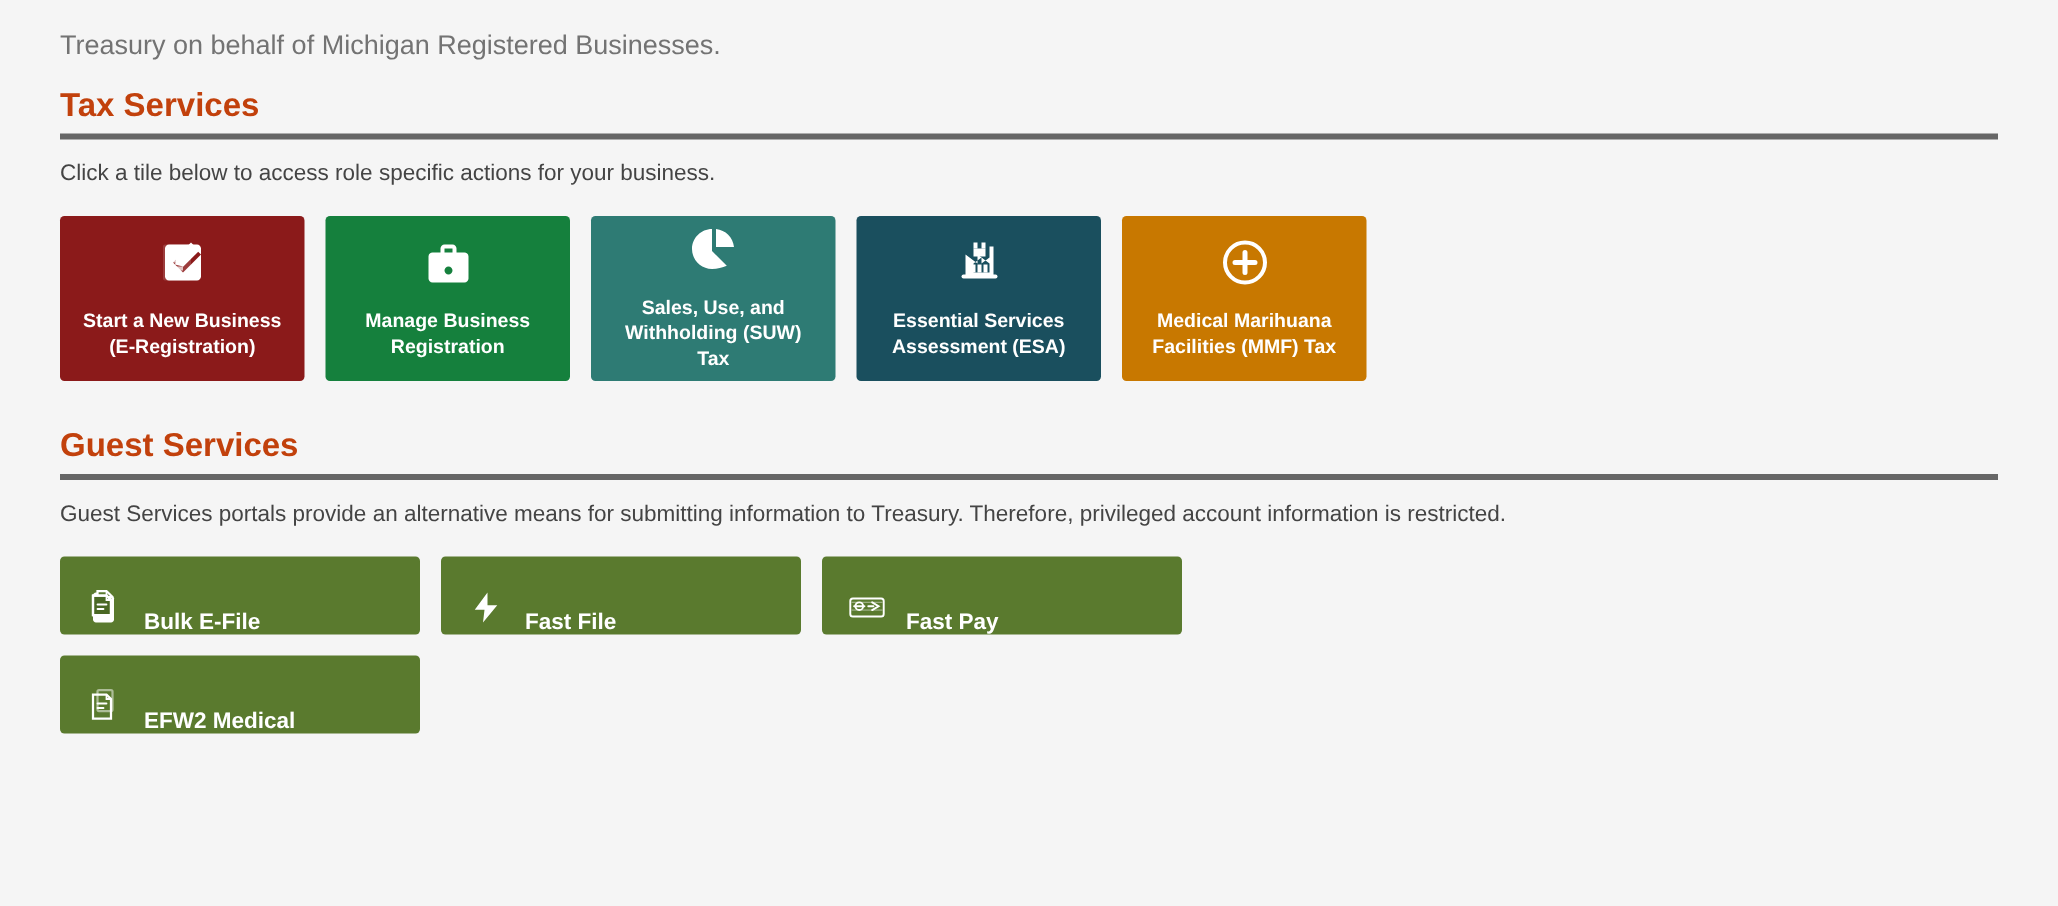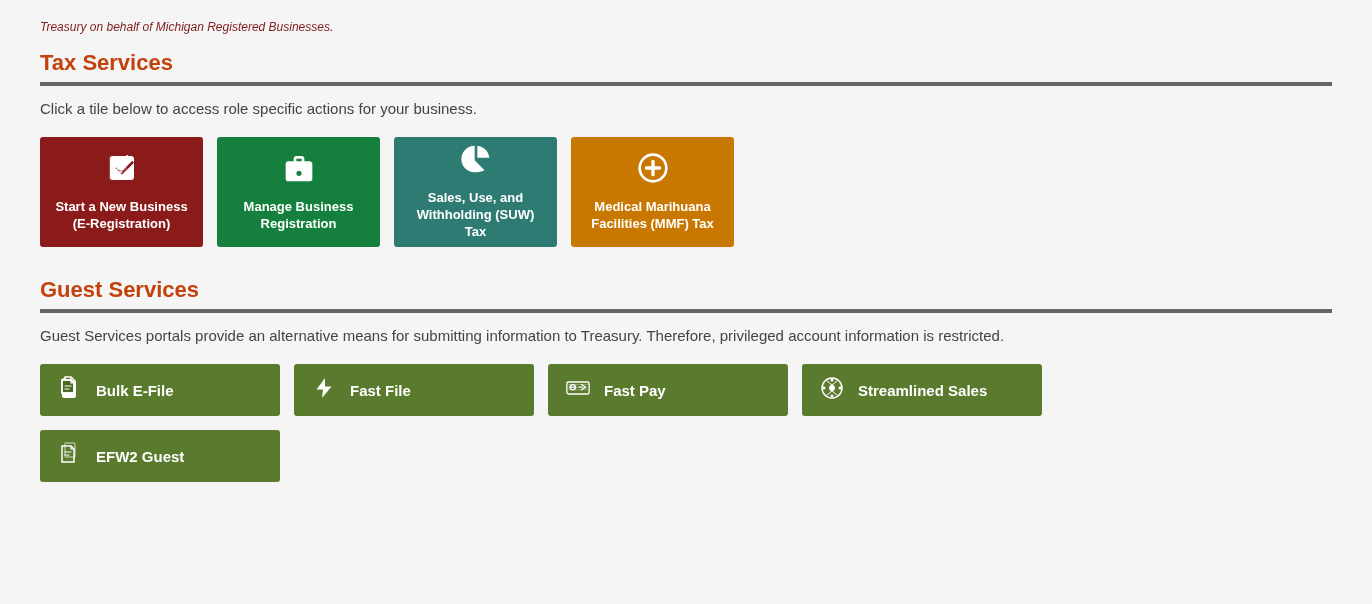--- a/index.html
+++ b/index.html
@@ -3,24 +3,23 @@
   <meta charset="utf-8">
   <style>
     * { box-sizing: border-box; margin: 0; padding: 0; }
     body {
       font-family: Arial, sans-serif;
       background-color: #f5f5f5;
       color: #333;
       padding: 20px 40px;
     }
     .top-text {
-      font-size: 12px;
-      color: #7f1d1d;
+      font-size: 18px;
+      color: #737373;
       margin-bottom: 16px;
-      font-style: italic;
     }
     .section-title {
       font-size: 22px;
       font-weight: bold;
       color: #c2410c;
       margin-bottom: 6px;
     }
     .divider {
       height: 4px;
       background-color: #666;
@@ -67,21 +66,21 @@
     .tile-orange { background-color: #c87800; }
 
     .guest-buttons-row {
       display: flex;
       gap: 14px;
       flex-wrap: wrap;
       margin-bottom: 14px;
     }
     .guest-btn {
       display: flex;
-      align-items: center;
+      align-items: flex-end;
       gap: 12px;
       background-color: #5a7a2e;
       color: white;
       border: none;
       border-radius: 3px;
       cursor: pointer;
       height: 52px;
       padding: 0 16px;
       min-width: 240px;
       font-size: 15px;
@@ -147,20 +146,35 @@
 
   <div class="tile tile-teal">
     <span class="tile-icon">
       <svg class="icon-svg" viewBox="0 0 24 24">
         <path d="M11 2v11l7.4 7.4C16.2 21.4 13.7 22 11 22 5.5 22 1 17.5 1 12S5.5 2 11 2zm2 0v9h9c-.5-4.8-4.2-8.5-9-9z"></path>
       </svg>
     </span>
     <span class="tile-label">Sales, Use, and Withholding (SUW) Tax</span>
   </div>
 
+  <div class="tile tile-darkteal">
+    <span class="tile-icon">
+      <svg class="icon-svg" viewBox="0 0 24 24">
+        <path d="M5 19V8l6 4.5V8l6 4.5V4h2v15H5zm2-2h10V9.5l-4 3V9.5l-4 3V17H7z"></path>
+        <rect x="3" y="18" width="18" height="2" rx="1"></rect>
+        <rect x="8" y="13" width="2" height="4"></rect>
+        <rect x="11" y="13" width="2" height="4"></rect>
+        <rect x="14" y="13" width="2" height="4"></rect>
+        <rect x="9" y="5" width="6" height="4"></rect>
+        <rect x="9" y="2" width="2" height="3"></rect>
+        <rect x="13" y="2" width="2" height="3"></rect>
+      </svg>
+    </span>
+    <span class="tile-label">Essential Services Assessment (ESA)</span>
+  </div>
 
   <div class="tile tile-orange">
     <span class="tile-icon">
       <svg class="icon-svg" viewBox="0 0 24 24">
         <circle cx="12" cy="12" r="10" fill="none" stroke="white" stroke-width="2"></circle>
         <path d="M12 7v10M7 12h10" stroke="white" stroke-width="2.5" stroke-linecap="round"></path>
       </svg>
     </span>
     <span class="tile-label">Medical Marihuana Facilities (MMF) Tax</span>
   </div>
@@ -209,44 +223,30 @@
         <path d="M4 8h8M15 8h4" stroke="white" stroke-width="1.5" stroke-linecap="round"></path>
         <path d="M18 5l5 3-5 3" stroke="white" stroke-width="1.5" stroke-linecap="round" fill="none"></path>
         <circle cx="8" cy="8" r="3" fill="none" stroke="white" stroke-width="1.5"></circle>
         <path d="M2 5h24" stroke="white" stroke-width="1" opacity="0.4"></path>
         <path d="M2 11h24" stroke="white" stroke-width="1" opacity="0.4"></path>
       </svg>
     </span>
     <span class="guest-btn-label">Fast Pay</span>
   </button>
 
-  <button class="guest-btn">
-    <span class="guest-btn-icon">
-      <svg class="icon-svg-sm" viewBox="0 0 24 24">
-        <circle cx="12" cy="12" r="10" fill="none" stroke="white" stroke-width="1.5"></circle>
-        <circle cx="12" cy="12" r="3" fill="white"></circle>
-        <circle cx="12" cy="4" r="1.5" fill="white"></circle>
-        <circle cx="12" cy="20" r="1.5" fill="white"></circle>
-        <circle cx="4" cy="12" r="1.5" fill="white"></circle>
-        <circle cx="20" cy="12" r="1.5" fill="white"></circle>
-        <path d="M12 9l-5-4M12 9l5-4M12 15l-5 4M12 15l5 4" stroke="white" stroke-width="1"></path>
-      </svg>
-    </span>
-    <span class="guest-btn-label">Streamlined Sales</span>
-  </button>
 
 </div>
 
 <div class="guest-buttons-row">
 
   <button class="guest-btn">
     <span class="guest-btn-icon">
       <svg class="icon-svg-sm" viewBox="0 0 24 24">
         <path d="M4 4h9l3 3v13H4V4z" fill="none" stroke="white" stroke-width="1.5"></path>
         <path d="M13 4v3h3" fill="none" stroke="white" stroke-width="1.2"></path>
         <path d="M7 10h6M7 13h4" stroke="white" stroke-width="1.2" stroke-linecap="round"></path>
         <rect x="7" y="1" width="10" height="14" rx="1" fill="none" stroke="white" stroke-width="1.5" opacity="0.5"></rect>
       </svg>
     </span>
-    <span class="guest-btn-label">EFW2 Guest</span>
+    <span class="guest-btn-label">EFW2 Medical</span>
   </button>
 
 </div>
 
 </body></html>

